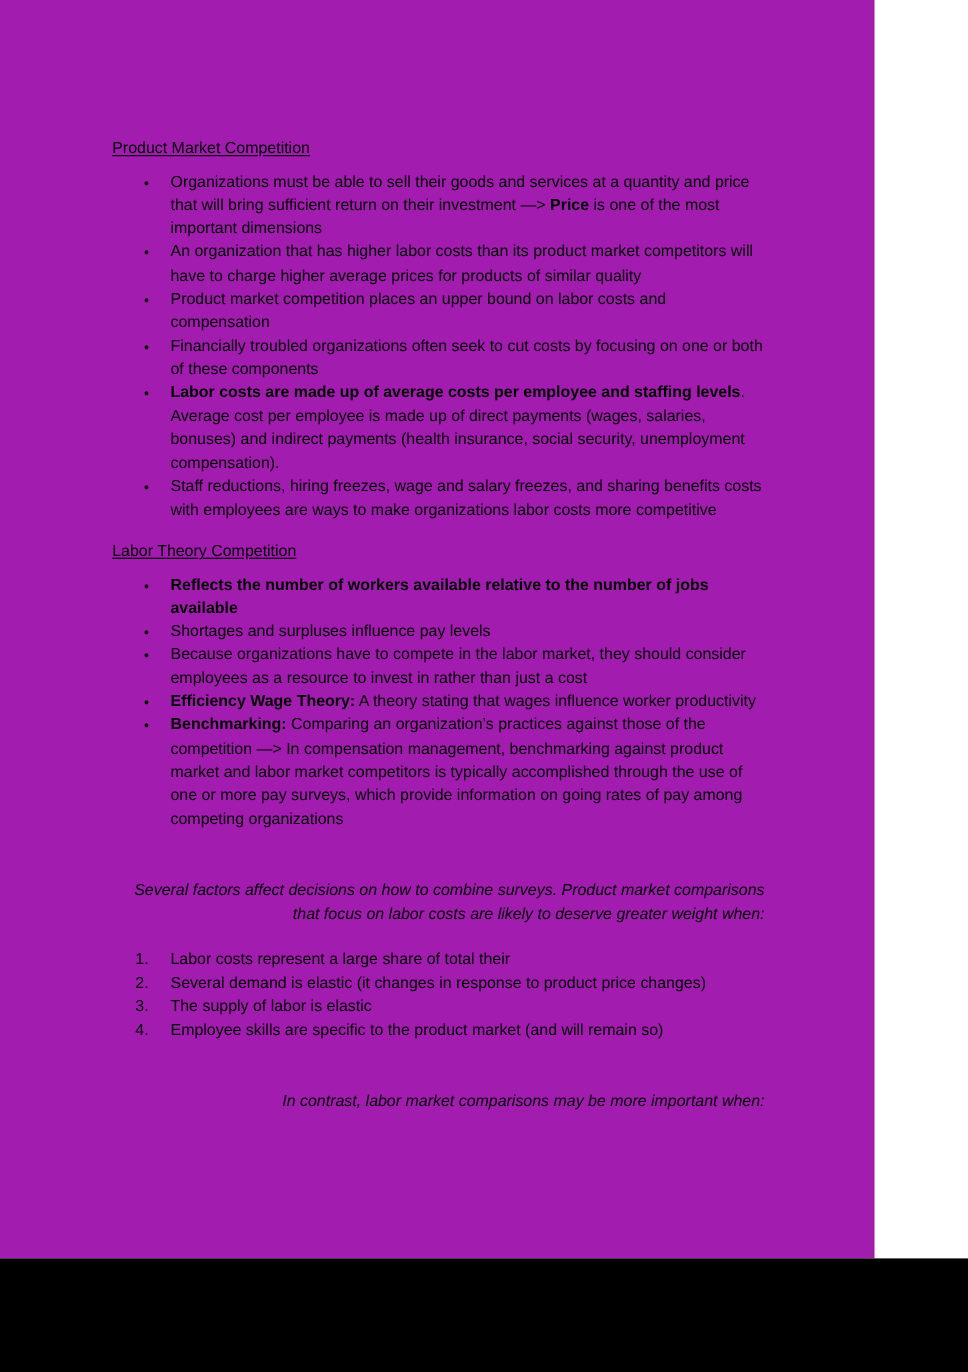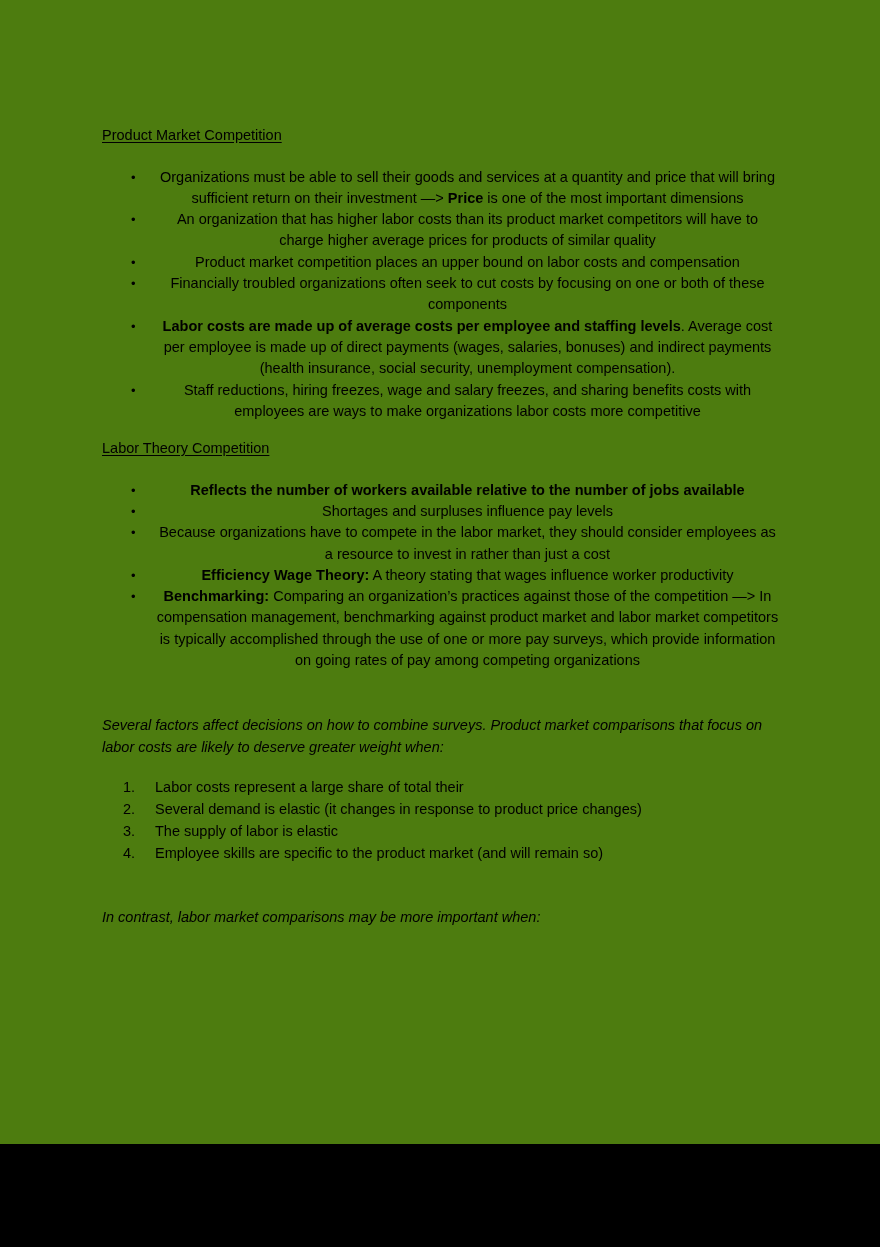--- a/index.html
+++ b/index.html
@@ -12,23 +12,23 @@
     height: 1247px;
     position: relative;
     font-family: "Liberation Sans", sans-serif;
     color: #000000;
     overflow: hidden;
   }
   .page {
     position: absolute;
     left: 0;
     top: 0;
-    width: 880px;
+    width: 795px;
     height: 1144px;
-    background: #4d7c0f;
+    background: #a21caf;
     box-sizing: border-box;
     padding: 126px 100px 0 102px;
   }
   .footer-band {
     position: absolute;
     left: 0;
     top: 1144px;
     width: 880px;
     height: 103px;
     background: #000000;
@@ -42,23 +42,22 @@
     padding: 0;
     display: block;
   }
   h2.section-heading .ul-text {
     text-decoration: underline;
     text-underline-offset: 2px;
   }
 
   ul.bullets {
     list-style: none;
-    margin: 21px 0 0 0;
+    margin: 10px 0 0 0;
     padding: 0;
-    text-align: center;
   }
   ul.bullets > li {
     position: relative;
     padding-left: 53px;
     font-size: 14.5px;
     line-height: 21.3px;
     margin: 0 0 0 0;
   }
   ul.bullets > li::before {
     content: "\2022";
@@ -90,20 +89,21 @@
     font-size: 14.5px;
     line-height: 21.8px;
   }
 
   p.italic-para {
     font-style: italic;
     font-size: 14.5px;
     line-height: 21.5px;
     margin: 0;
     padding: 0;
+    text-align: right;
   }
 
   .gap-after-section { height: 17px; }
   .gap-before-intro  { height: 44px; }
   .gap-intro-to-list { height: 19px; }
   .gap-list-to-tail  { height: 42px; }
 
   b { font-weight: bold; }
 </style>
 </head>

